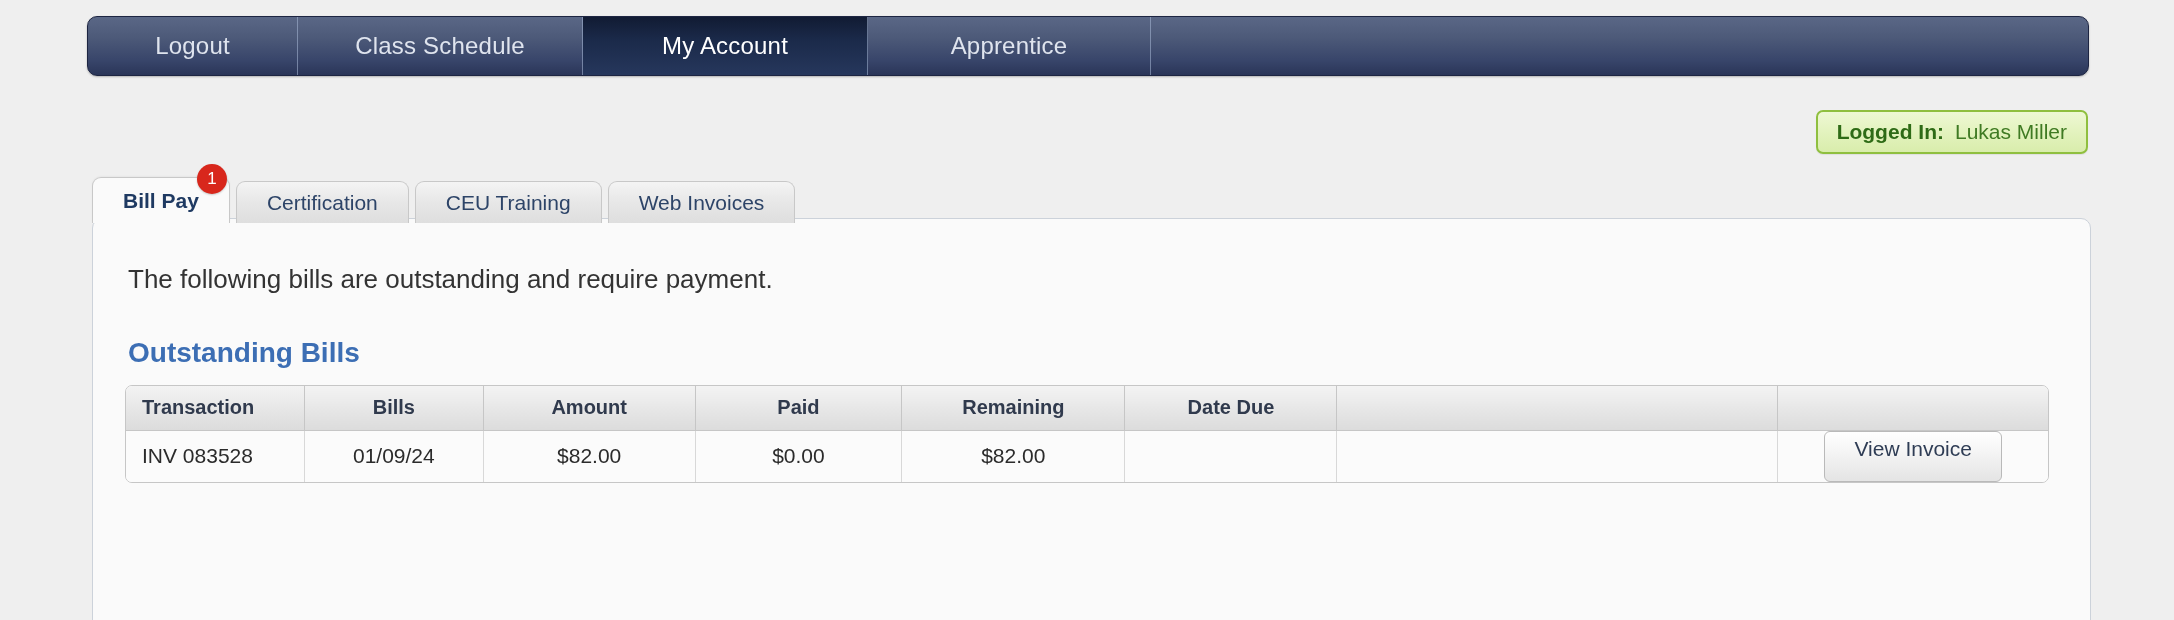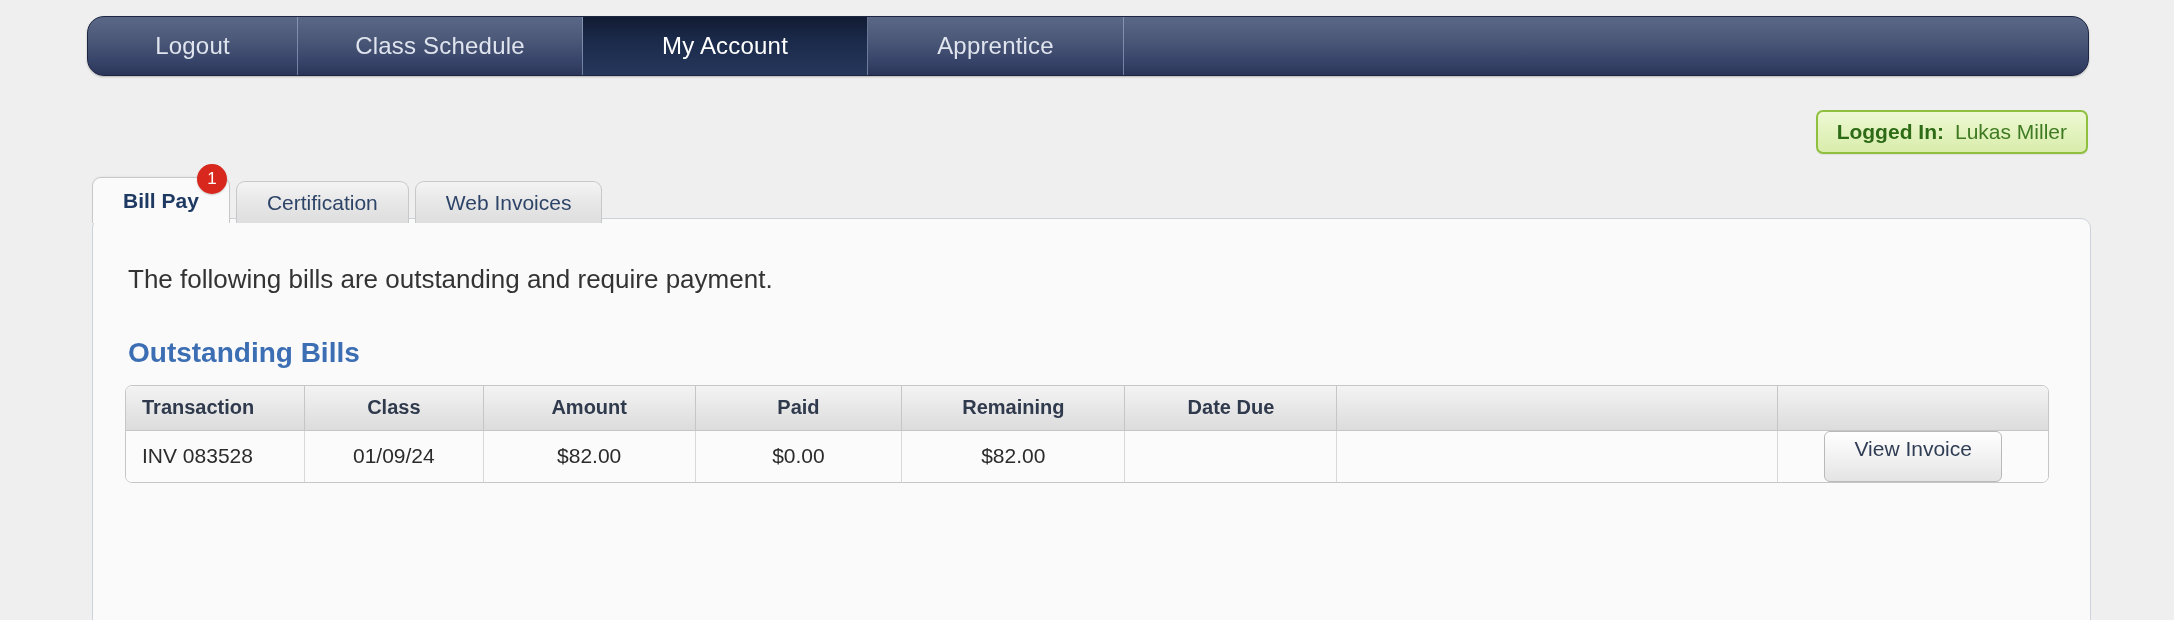--- a/index.html
+++ b/index.html
@@ -17,21 +17,21 @@
     -webkit-font-smoothing: antialiased;
   }
 
   
   .navbar {
     position: absolute;
     left: 87px;
     top: 16px;
     width: 2002px;
     height: 60px;
-    border-radius: 17px;
+    border-radius: 10px;
     background: linear-gradient(to bottom, #5a6786 0%, #4d5a79 35%, #38456a 75%, #2a3558 100%);
     border: 1px solid #1d2542;
     box-sizing: border-box;
     display: flex;
     align-items: stretch;
     box-shadow: 0 1px 2px rgba(0,0,0,0.25);
     overflow: hidden;
   }
   .nav-item {
     display: flex;
@@ -222,38 +222,41 @@
 <div class="navbar">
   <div class="nav-item" style="width:210px">
     <span>Logout</span>
   </div>
   <div class="nav-item" style="width:285px">
     <span>Class Schedule</span>
   </div>
   <div class="nav-item active" style="width:285px">
     <span>My Account</span>
   </div>
-  <div class="nav-item" style="width:256px">
+  <div class="nav-item" style="width:283px">
     <span>Apprentice</span>
   </div>
   <div class="nav-spacer"></div>
 </div>
 
 <div class="logged-in">
   <span class="logged-in-label">Logged In:</span>
   <span class="logged-in-name">Lukas Miller</span>
 </div>
 
 <div class="tabstrip">
   <div class="tab active">
     <span>Bill Pay</span>
     <span class="badge">1</span>
   </div>
   <div class="tab">
     <span>Certification</span>
+  </div>
+  <div class="tab">
+    <span>CEU Training</span>
   </div>
   <div class="tab">
     <span>Web Invoices</span>
   </div>
 </div>
 
 <div class="panel">
 
   <div class="panel-intro">The following bills are outstanding and require payment.</div>
 
@@ -267,21 +270,21 @@
         <col style="width:190px">
         <col style="width:185px">
         <col style="width:200px">
         <col style="width:190px">
         <col style="width:395px">
         <col style="width:242px">
       </colgroup>
       <thead>
         <tr>
           <th class="col-transaction">Transaction</th>
-          <th>Class</th>
+          <th>Bills</th>
           <th>Amount</th>
           <th>Paid</th>
           <th>Remaining</th>
           <th>Date Due</th>
           <th></th>
           <th></th>
         </tr>
       </thead>
       <tbody>
         <tr>

